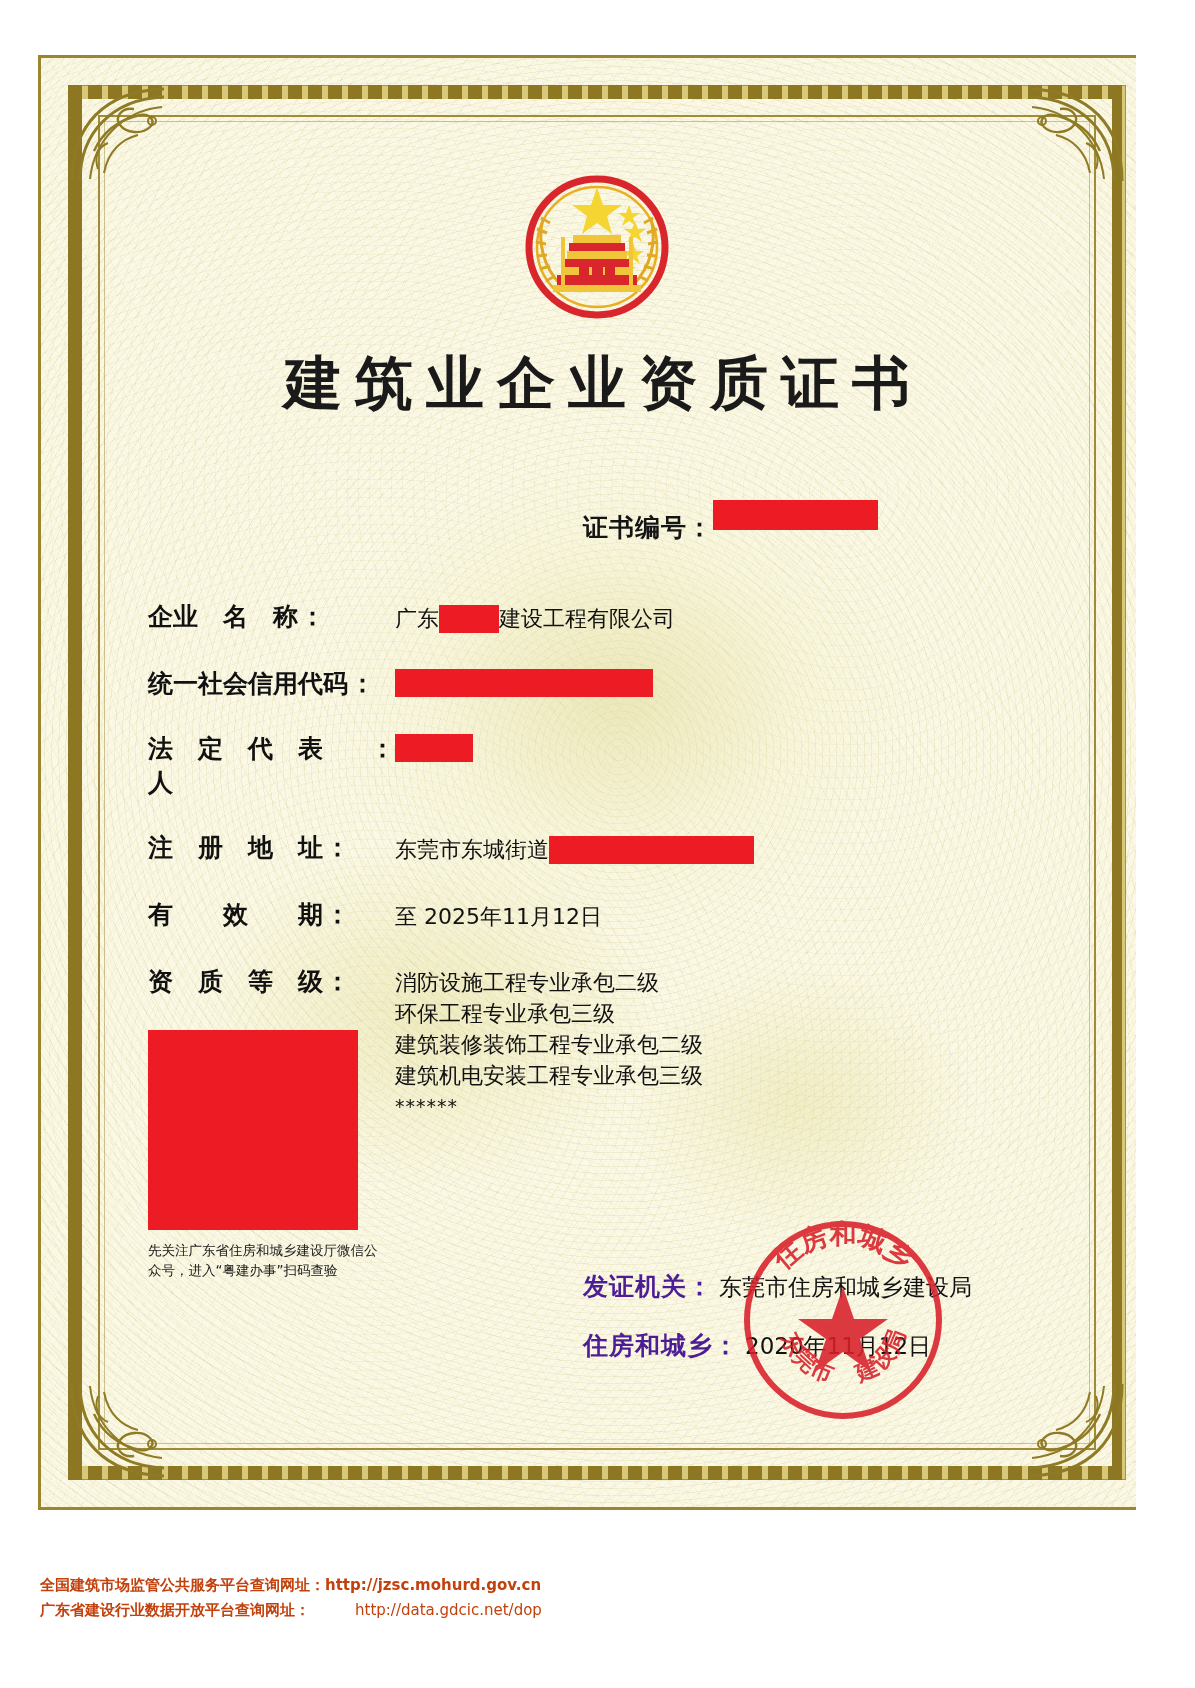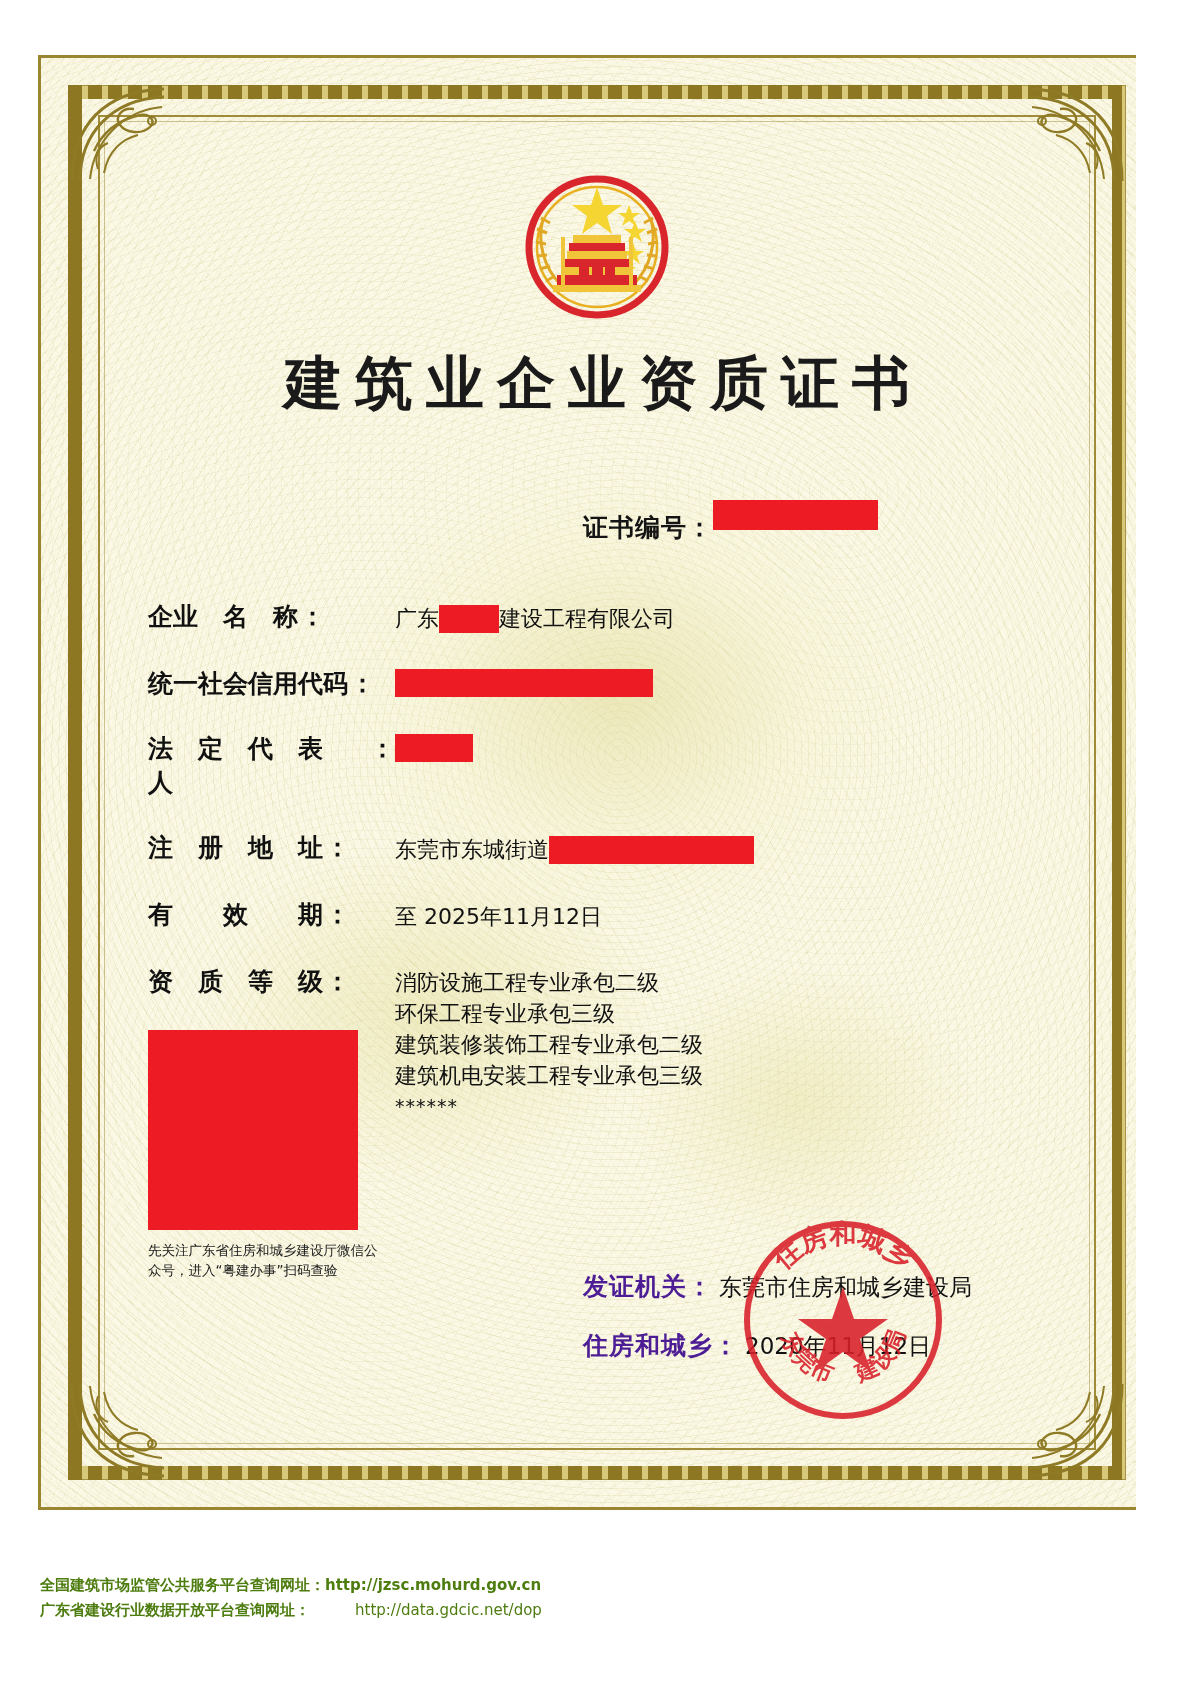--- a/index.html
+++ b/index.html
@@ -236,21 +236,21 @@
   }
   .seal svg { display:block; width:100%; height:100%; }
 
   
   .footer {
     position: absolute;
     left: 40px;
     top: 1573px;
     width: 1100px;
     font-family: "DejaVu Sans", "Liberation Sans", sans-serif;
-    color: #4d7c0f;
+    color: #c2410c;
   }
   .footer-line {
     font-size: 15px;
     line-height: 25px;
     font-weight: bold;
   }
   .footer-line.second { font-weight: bold; }
   .footer-url { font-weight: bold; }
   .footer-url.plain { font-weight: normal; margin-left: 45px; }
 </style>

